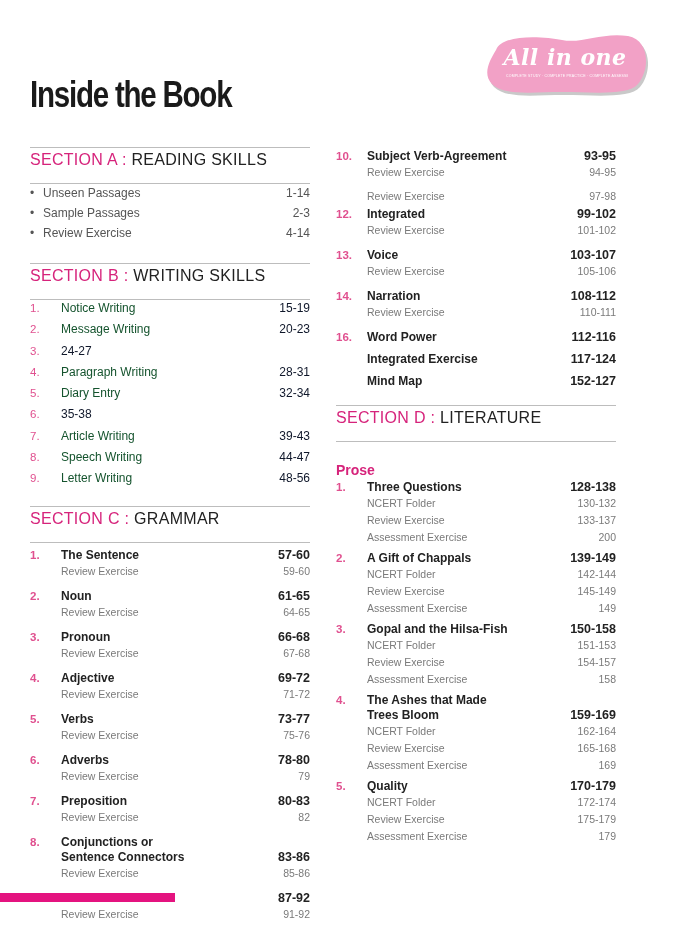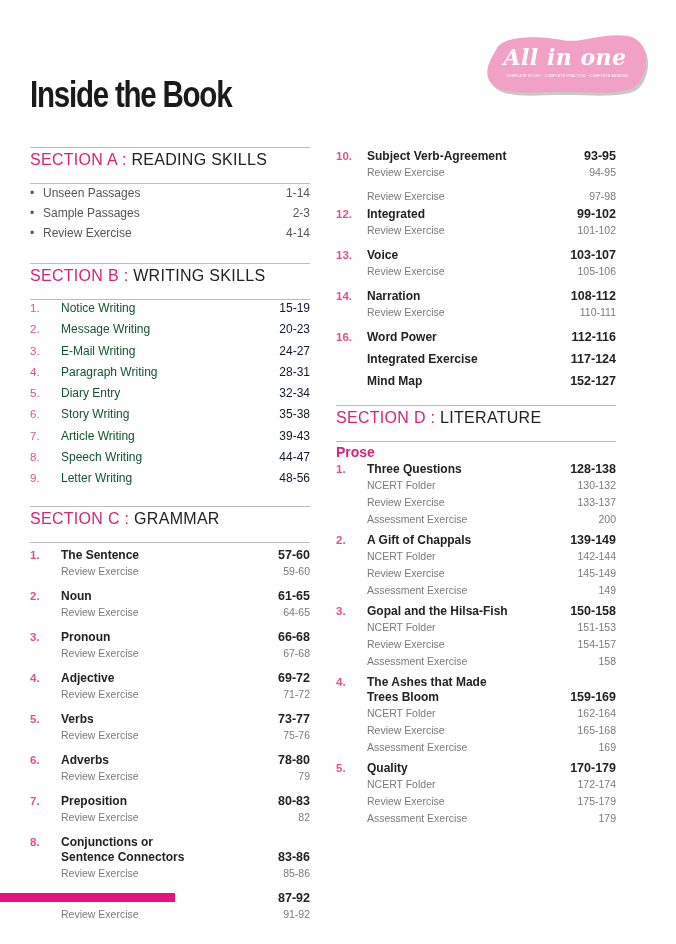--- a/index.html
+++ b/index.html
@@ -62,21 +62,21 @@
   .bold-list .num-row .pg { font-weight: bold; color: #222; font-size: 12.5px; }
   .bold-list .num-row .num { color: #e0508f; }
 
   .sub-row { height: 17px; font-size: 10.5px; color: #7a7a7a; padding-left: 31px; }
   .sub-row .label { flex: 1; }
   .sub-row .pg { color: #7a7a7a; }
 
   .entry { margin-bottom: 7px; }
   .entry.tight { margin-bottom: 0; }
 
-  .prose-head { color: #d6237b; font-weight: bold; font-size: 14px; height: 20px; line-height: 20px; margin-top: 0; }
+  .prose-head { color: #d6237b; font-weight: bold; font-size: 14px; height: 20px; line-height: 20px; margin-top: 18px; }
 
   .footer-bar {
     position: absolute; left: 0; top: 893px; width: 175px; height: 9px; background: #e4137f;
   }
 </style>
 </head>
 <body>
 
 <div class="logo">
   <svg width="166" height="68" viewBox="0 0 166 68">
@@ -121,36 +121,34 @@
         <span class="label">Notice Writing</span>
         <span class="pg">15-19</span>
       </div>
     <div class="num-row">
         <span class="num">2.</span>
         <span class="label">Message Writing</span>
         <span class="pg">20-23</span>
       </div>
     <div class="num-row">
         <span class="num">3.</span>
-        <span class="label">E-Mail Writing</span>
         <span class="pg">24-27</span>
       </div>
     <div class="num-row">
         <span class="num">4.</span>
         <span class="label">Paragraph Writing</span>
         <span class="pg">28-31</span>
       </div>
     <div class="num-row">
         <span class="num">5.</span>
         <span class="label">Diary Entry</span>
         <span class="pg">32-34</span>
       </div>
     <div class="num-row">
         <span class="num">6.</span>
-        <span class="label">Story Writing</span>
         <span class="pg">35-38</span>
       </div>
     <div class="num-row">
         <span class="num">7.</span>
         <span class="label">Article Writing</span>
         <span class="pg">39-43</span>
       </div>
     <div class="num-row">
         <span class="num">8.</span>
         <span class="label">Speech Writing</span>

